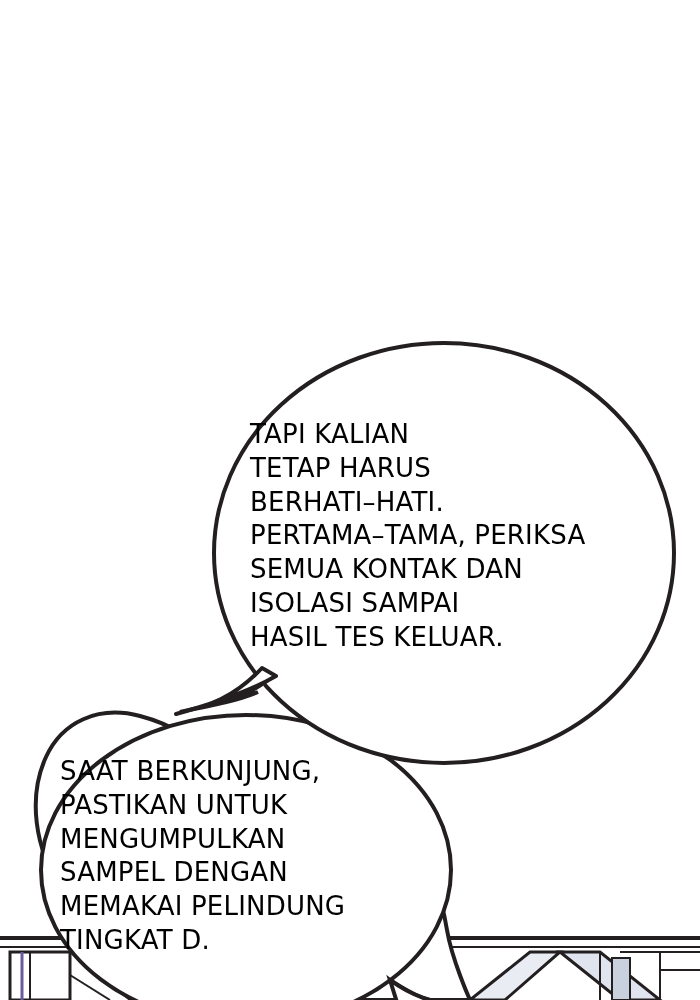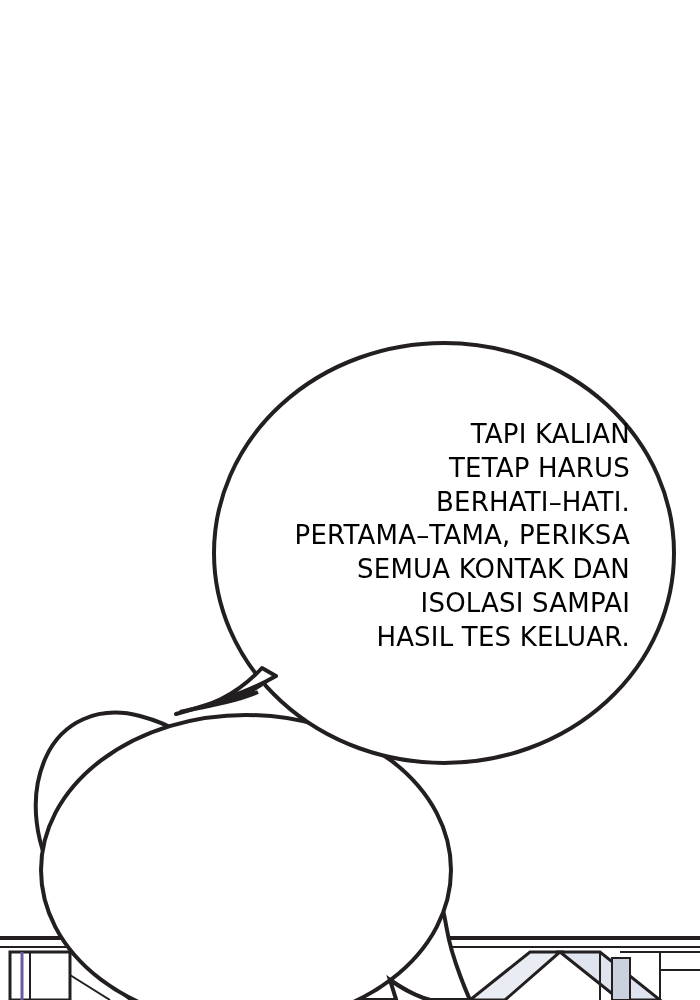--- a/index.html
+++ b/index.html
@@ -23,21 +23,21 @@
   }
   .art-layer {
     position: absolute;
     left: 0;
     top: 0;
     width: 700px;
     height: 1000px;
   }
   .bubble-text {
     position: absolute;
-    text-align: right;
+    text-align: left;
     color: #000000;
     line-height: 1.30;
     letter-spacing: 0.2px;
     white-space: pre-line;
     font-weight: 400;
   }
   #bubble-text-1 {
     left: 250px;
     top: 418px;
     width: 380px;
@@ -111,14 +111,20 @@
   </svg>
 
   <div class="bubble-text" id="bubble-text-1">TAPI KALIAN
 TETAP HARUS
 BERHATI–HATI.
 PERTAMA–TAMA, PERIKSA
 SEMUA KONTAK DAN
 ISOLASI SAMPAI
 HASIL TES KELUAR.</div>
 
+  <div class="bubble-text" id="bubble-text-2">SAAT BERKUNJUNG,
+PASTIKAN UNTUK
+MENGUMPULKAN
+SAMPEL DENGAN
+MEMAKAI PELINDUNG
+TINGKAT D.</div>
 
 </div>
 
 </body></html>

